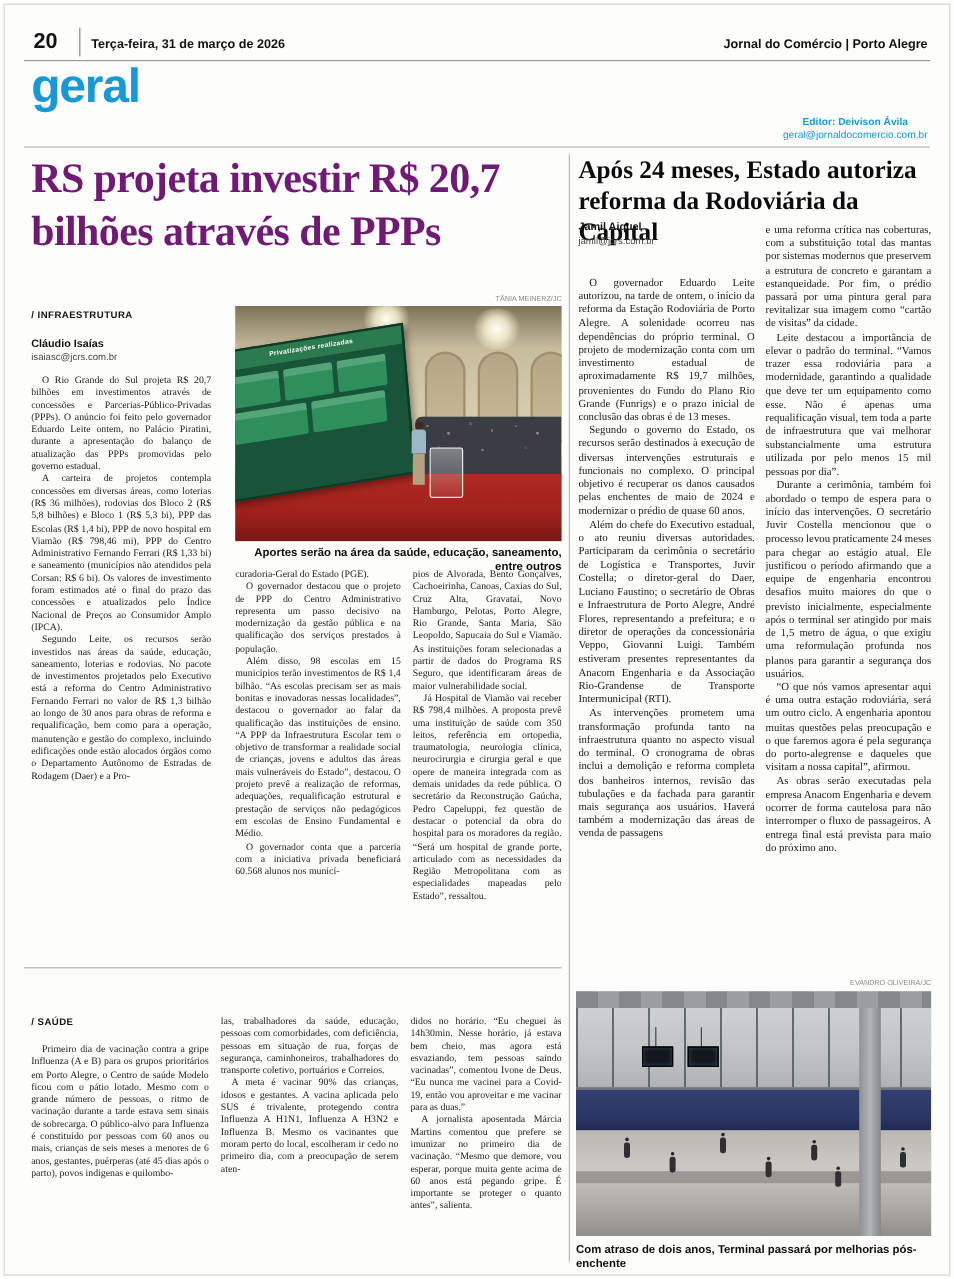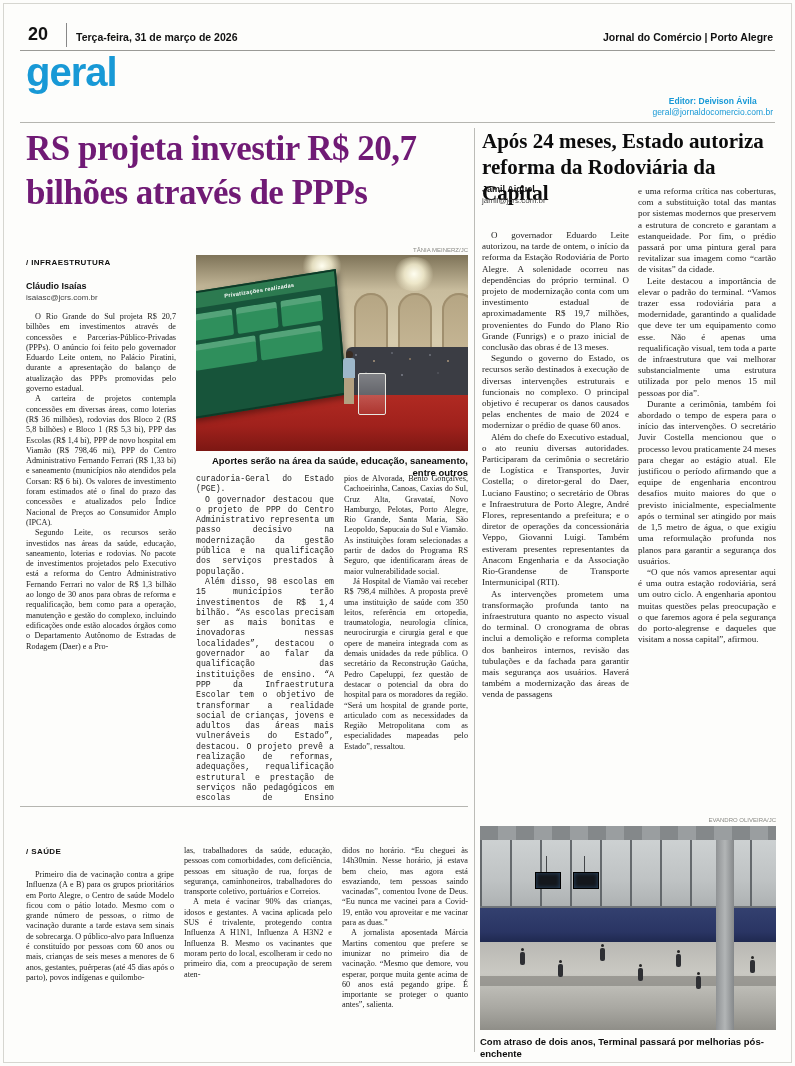--- a/index.html
+++ b/index.html
@@ -159,21 +159,21 @@
     <div class="p1-speaker">
       <div class="p1-head"></div>
       <div class="p1-torso"></div>
       <div class="p1-legs"></div>
     </div>
     <div class="p1-podium"></div>
   </div>
 
   <div class="caption" style="left:196px;top:455px;width:272px;text-align:right;">Aportes serão na área da saúde, educação, saneamento, entre outros</div>
 
-  <div class="col cont" style="left:196px;top:474px;width:138px;height:330px;font-family:Liberation Mono, monospace;">
+  <div class="col cont" style="left:196px;top:474px;width:138px;height:330px;">
       <p>curadoria-Geral do Estado (PGE).</p>
       <p>O governador destacou que o projeto de PPP do Centro Administrativo representa um passo decisivo na modernização da gestão pública e na qualificação dos serviços prestados à população.</p>
       <p>Além disso, 98 escolas em 15 municípios terão investimentos de R$ 1,4 bilhão. “As escolas precisam ser as mais bonitas e inovadoras nessas localidades”, destacou o governador ao falar da qualificação das instituições de ensino. “A PPP da Infraestrutura Escolar tem o objetivo de transformar a realidade social de crianças, jovens e adultos das áreas mais vulneráveis do Estado”, destacou. O projeto prevê a realização de reformas, adequações, requalificação estrutural e prestação de serviços não pedagógicos em escolas de Ensino Fundamental e Médio.</p>
       <p>O governador conta que a parceria com a iniciativa privada beneficiará 60.568 alunos nos municí-</p>
     </div>
   <div class="col cont" style="left:344px;top:474px;width:124px;height:330px;">
       <p>pios de Alvorada, Bento Gonçalves, Cachoeirinha, Canoas, Caxias do Sul, Cruz Alta, Gravataí, Novo Hamburgo, Pelotas, Porto Alegre, Rio Grande, Santa Maria, São Leopoldo, Sapucaia do Sul e Viamão. As instituições foram selecionadas a partir de dados do Programa RS Seguro, que identificaram áreas de maior vulnerabilidade social.</p>
       <p>Já Hospital de Viamão vai receber R$ 798,4 milhões. A proposta prevê uma instituição de saúde com 350 leitos, referência em ortopedia, traumatologia, neurologia clínica, neurocirurgia e cirurgia geral e que opere de maneira integrada com as demais unidades da rede pública. O secretário da Reconstrução Gaúcha, Pedro Capeluppi, fez questão de destacar o potencial da obra do hospital para os moradores da região. “Será um hospital de grande porte, articulado com as necessidades da Região Metropolitana com as especialidades mapeadas pelo Estado”, ressaltou.</p>
     </div>
 
@@ -185,20 +185,21 @@
       <p>O governador Eduardo Leite autorizou, na tarde de ontem, o início da reforma da Estação Rodoviária de Porto Alegre. A solenidade ocorreu nas dependências do próprio terminal. O projeto de modernização conta com um investimento estadual de aproximadamente R$ 19,7 milhões, provenientes do Fundo do Plano Rio Grande (Funrigs) e o prazo inicial de conclusão das obras é de 13 meses.</p>
       <p>Segundo o governo do Estado, os recursos serão destinados à execução de diversas intervenções estruturais e funcionais no complexo. O principal objetivo é recuperar os danos causados pelas enchentes de maio de 2024 e modernizar o prédio de quase 60 anos.</p>
       <p>Além do chefe do Executivo estadual, o ato reuniu diversas autoridades. Participaram da cerimônia o secretário de Logística e Transportes, Juvir Costella; o diretor-geral do Daer, Luciano Faustino; o secretário de Obras e Infraestrutura de Porto Alegre, André Flores, representando a prefeitura; e o diretor de operações da concessionária Veppo, Giovanni Luigi. Também estiveram presentes representantes da Anacom Engenharia e da Associação Rio-Grandense de Transporte Intermunicipal (RTI).</p>
       <p>As intervenções prometem uma transformação profunda tanto na infraestrutura quanto no aspecto visual do terminal. O cronograma de obras inclui a demolição e reforma completa dos banheiros internos, revisão das tubulações e da fachada para garantir mais segurança aos usuários. Haverá também a modernização das áreas de venda de passagens</p>
     </div>
   <div class="col rcol cont" style="left:638px;top:186px;width:138px;height:624px;">
       <p>e uma reforma crítica nas coberturas, com a substituição total das mantas por sistemas modernos que preservem a estrutura de concreto e garantam a estanqueidade. Por fim, o prédio passará por uma pintura geral para revitalizar sua imagem como “cartão de visitas” da cidade.</p>
       <p>Leite destacou a importância de elevar o padrão do terminal. “Vamos trazer essa rodoviária para a modernidade, garantindo a qualidade que deve ter um equipamento como esse. Não é apenas uma requalificação visual, tem toda a parte de infraestrutura que vai melhorar substancialmente uma estrutura utilizada por pelo menos 15 mil pessoas por dia”.</p>
       <p>Durante a cerimônia, também foi abordado o tempo de espera para o início das intervenções. O secretário Juvir Costella mencionou que o processo levou praticamente 24 meses para chegar ao estágio atual. Ele justificou o período afirmando que a equipe de engenharia encontrou desafios muito maiores do que o previsto inicialmente, especialmente após o terminal ser atingido por mais de 1,5 metro de água, o que exigiu uma reformulação profunda nos planos para garantir a segurança dos usuários.</p>
       <p>“O que nós vamos apresentar aqui é uma outra estação rodoviária, será um outro ciclo. A engenharia apontou muitas questões pelas preocupação e o que faremos agora é pela segurança do porto-alegrense e daqueles que visitam a nossa capital”, afirmou.</p>
+      <p>As obras serão executadas pela empresa Anacom Engenharia e devem ocorrer de forma cautelosa para não interromper o fluxo de passageiros. A entrega final está prevista para maio do próximo ano.</p>
     </div>
 
   <div class="photo-credit" style="left:480px;top:816px;width:296px;">EVANDRO OLIVEIRA/JC</div>
 
   <div class="photo photo2">
     <div class="p2-ceiling"></div>
     <div class="p2-windows"></div>
     <div class="p2-band"></div>
     <div class="p2-floor"></div>
     <div class="p2-walk"></div>

